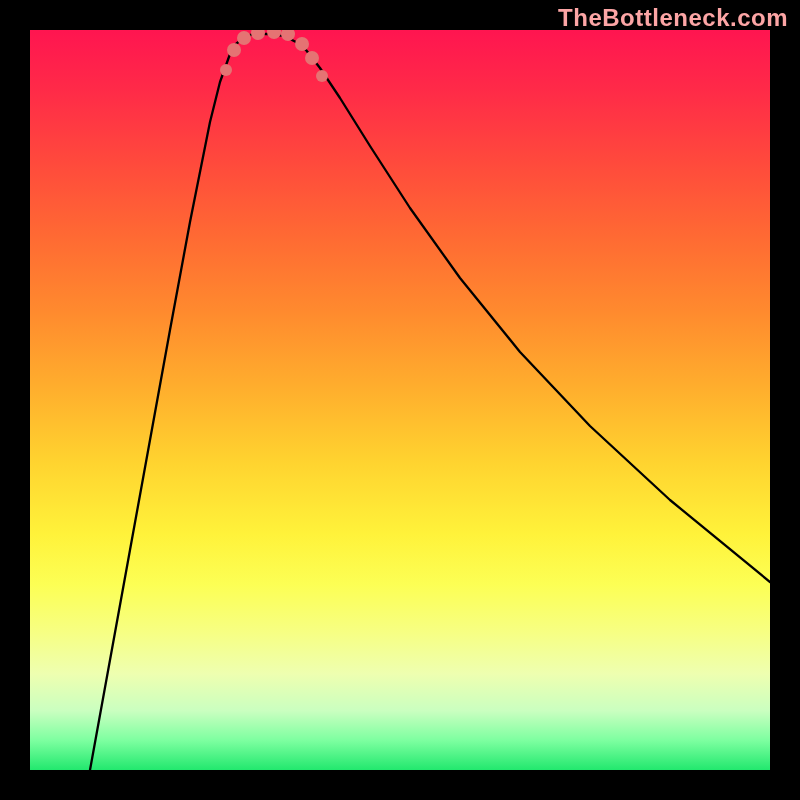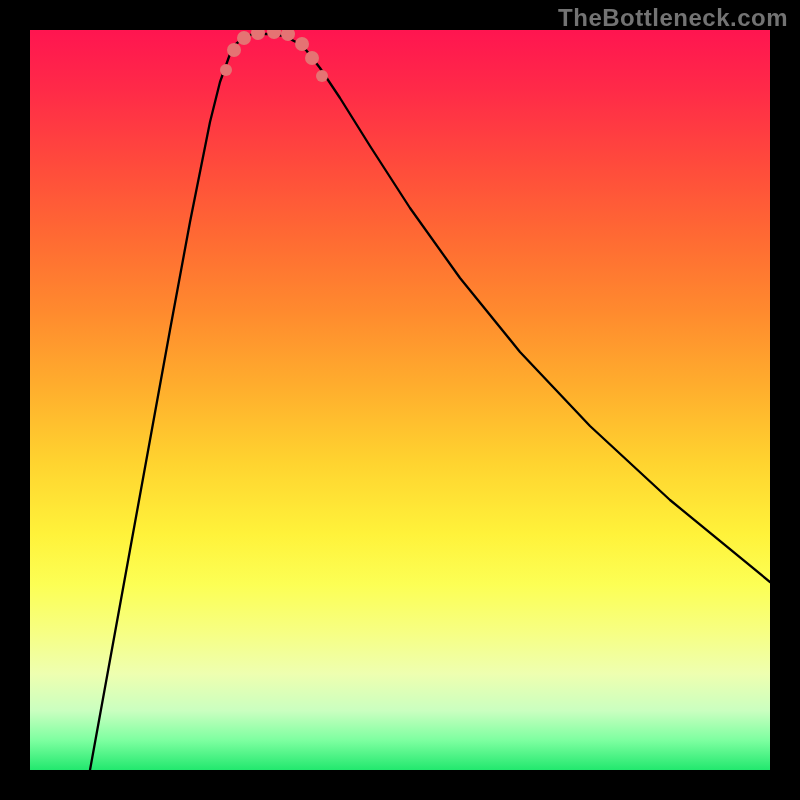--- a/index.html
+++ b/index.html
@@ -44,21 +44,21 @@
     position: absolute;
     left: 0;
     top: 0;
     width: 740px;
     height: 740px;
   }
   .watermark {
     position: absolute;
     top: 4px;
     right: 12px;
-    color: #737373;
+    color: #fca5a5;
     font-size: 24px;
     font-weight: 600;
     letter-spacing: 0.5px;
     user-select: none;
   }
 </style>
 </head>
 <body>
 
 <div class="frame">

